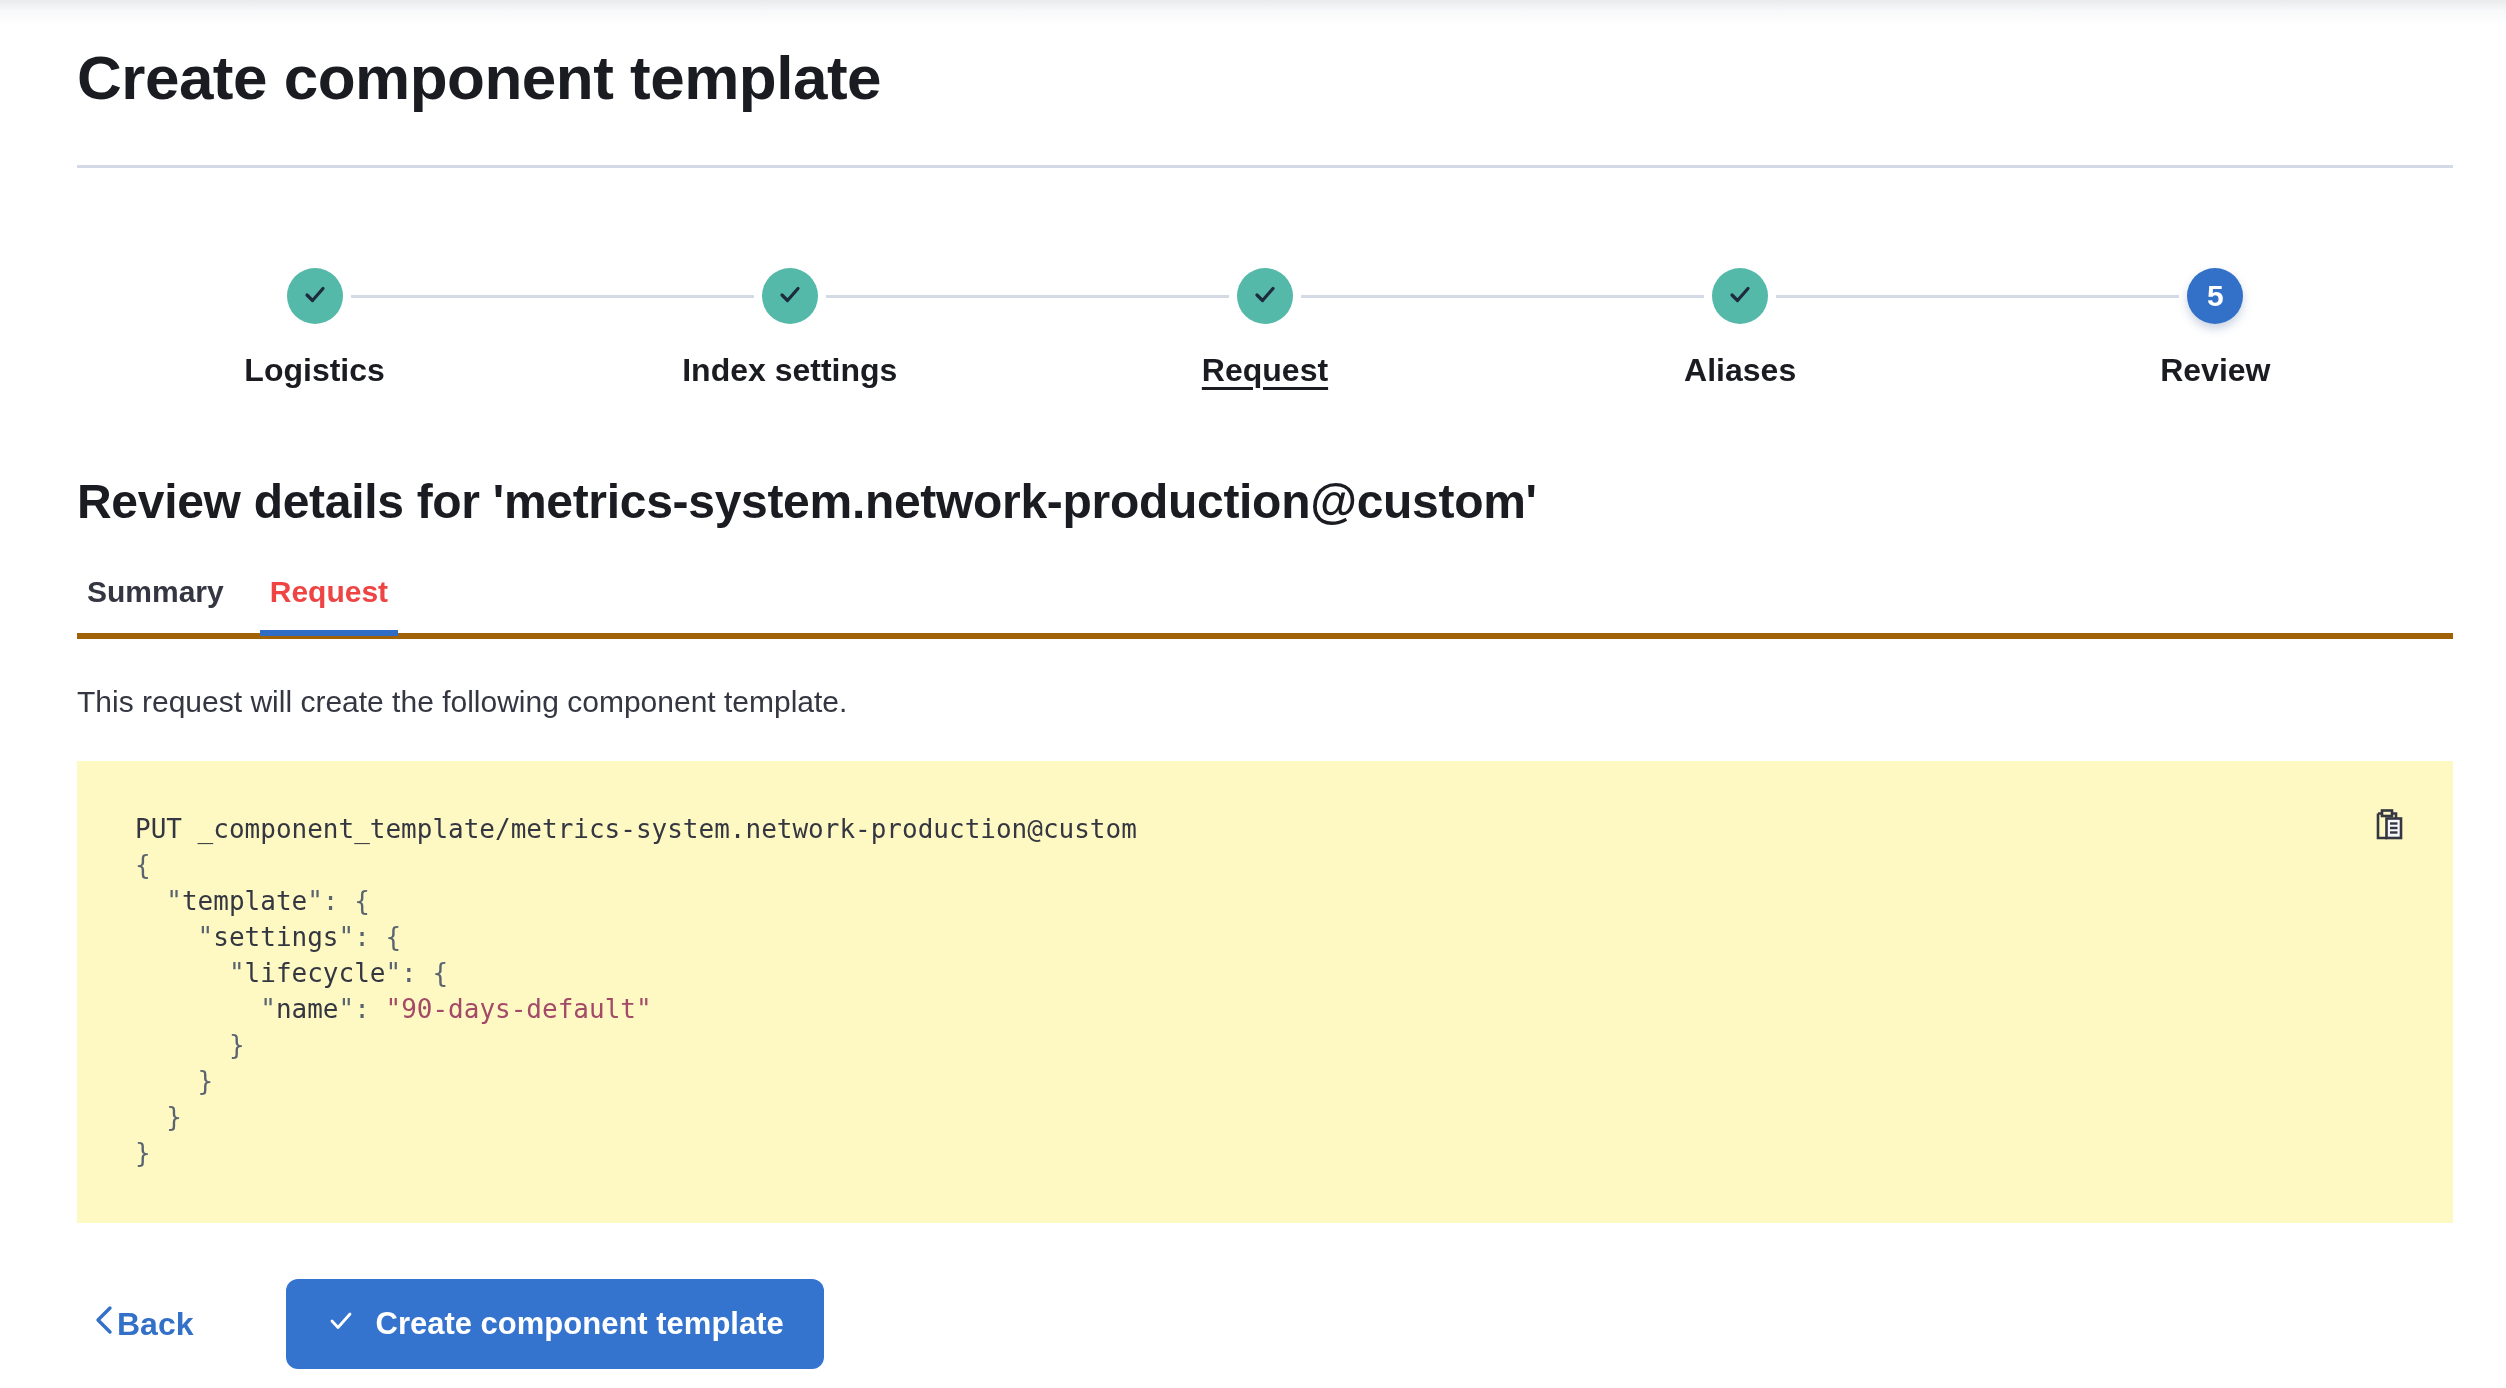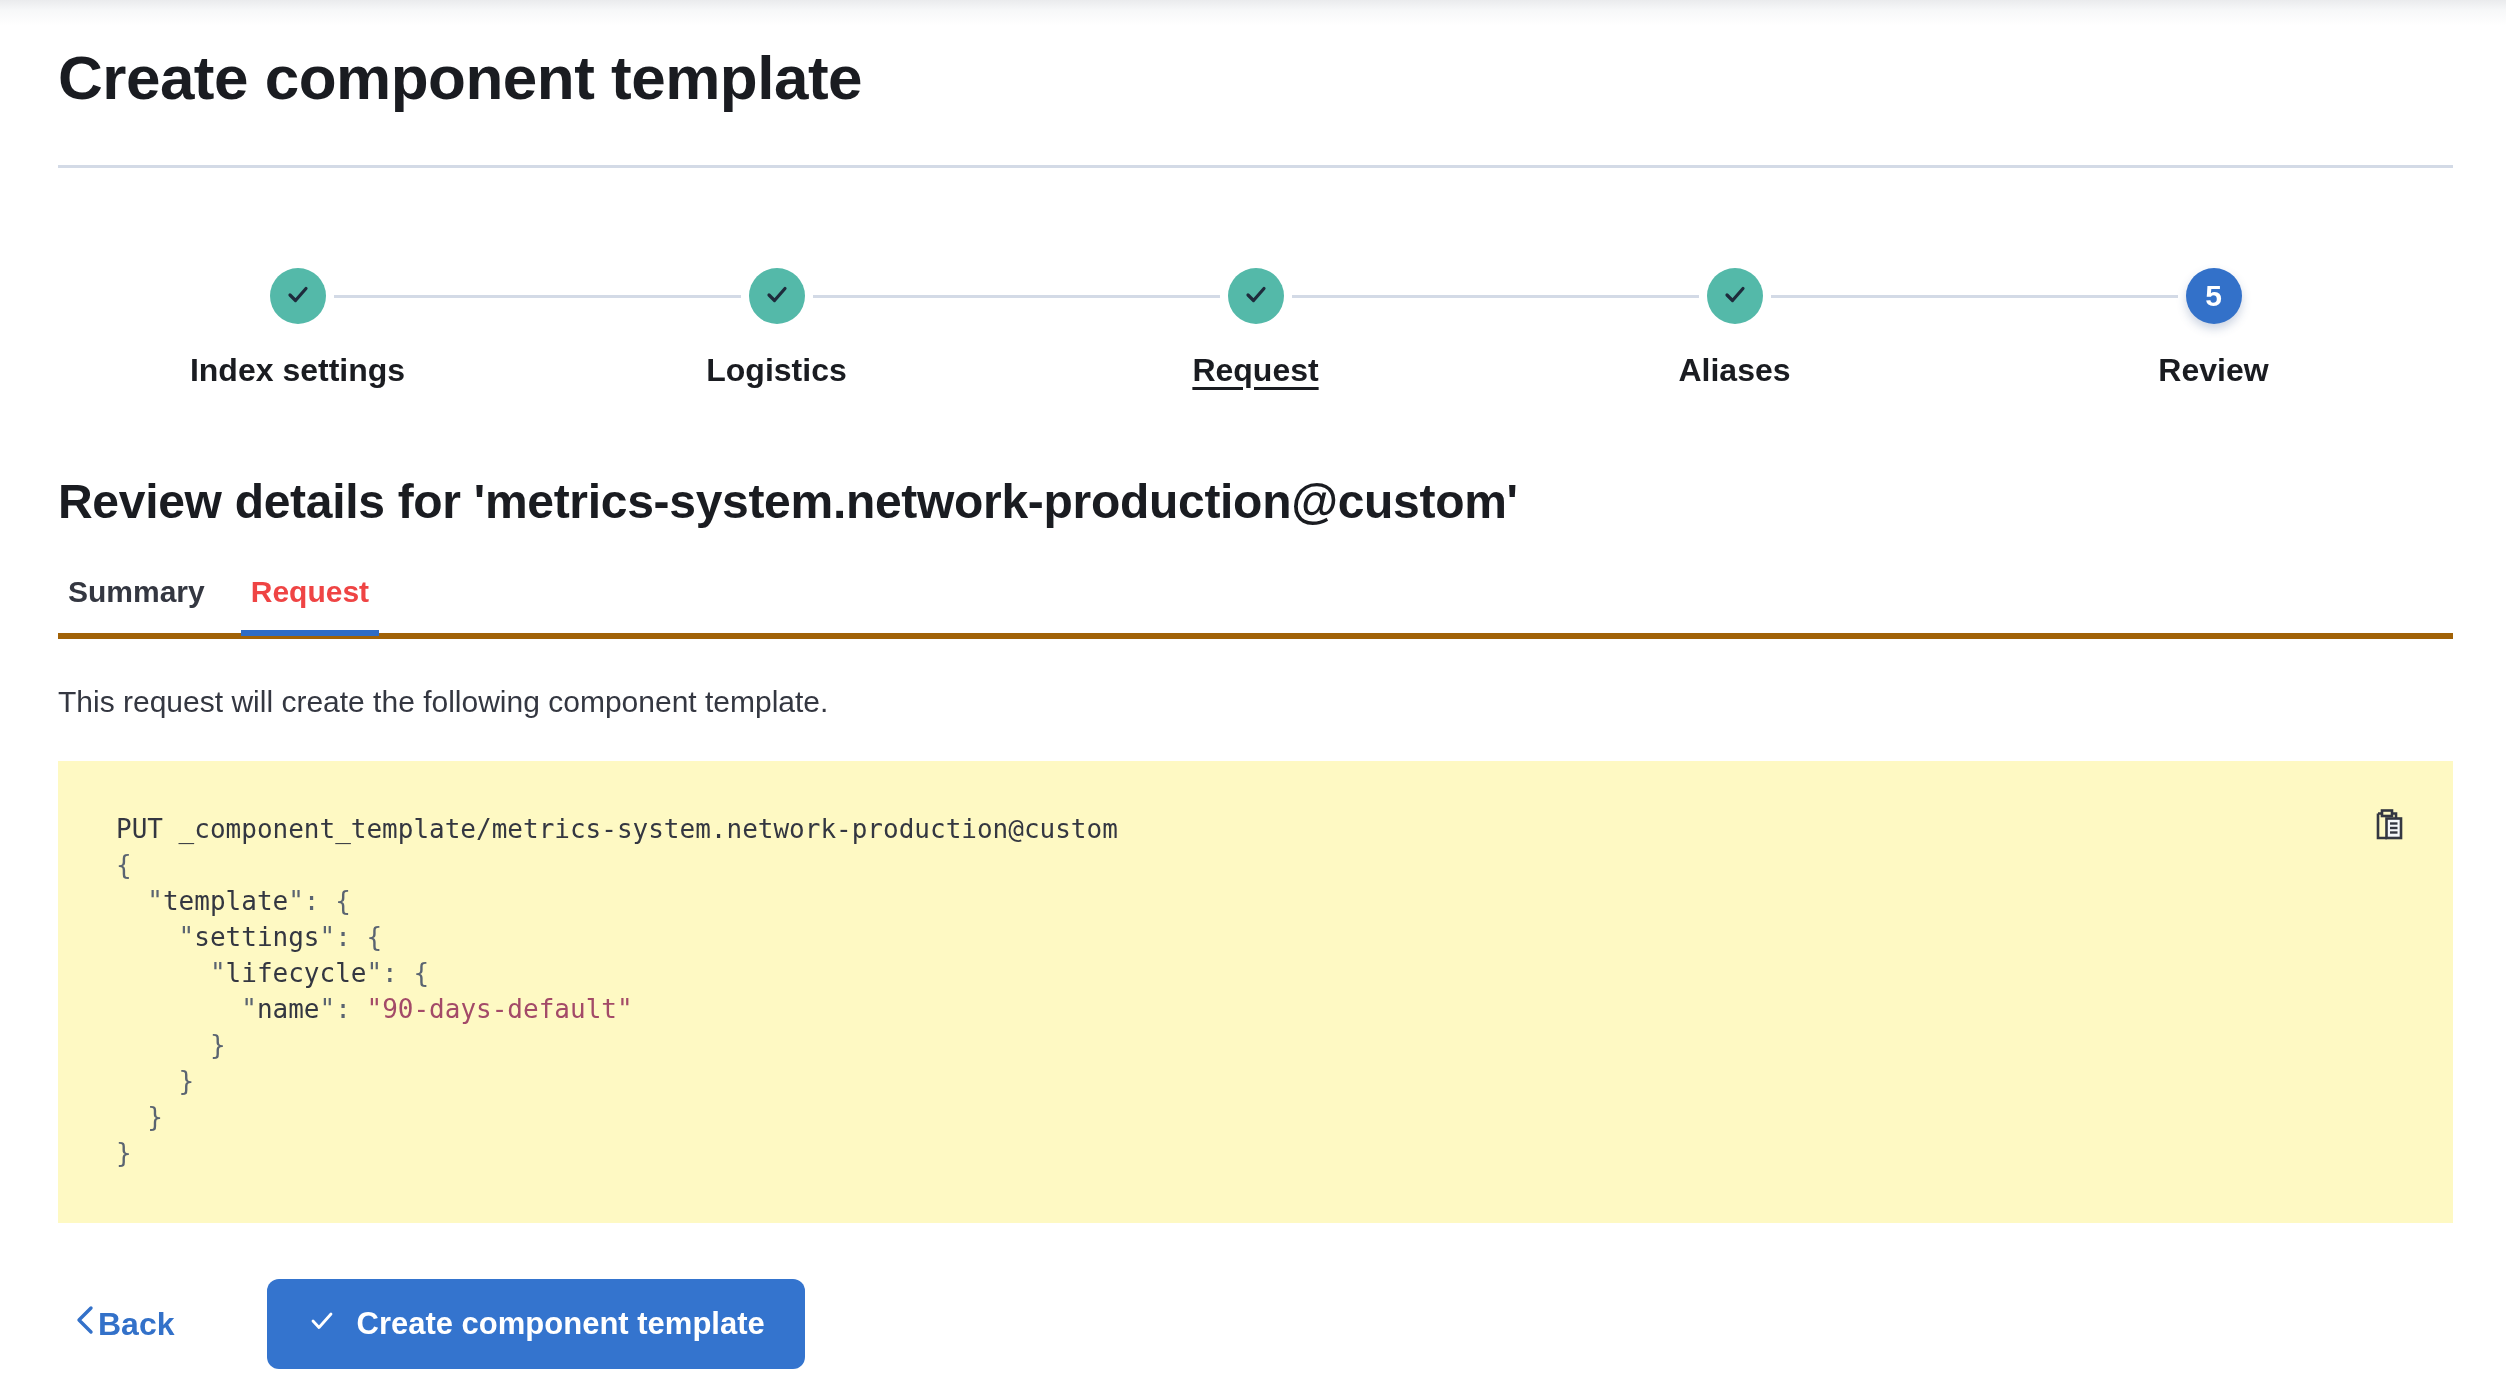--- a/index.html
+++ b/index.html
@@ -1,20 +1,20 @@
 <!DOCTYPE html>
 <html><head>
 <meta charset="utf-8">
 <style>
   * { margin: 0; padding: 0; box-sizing: border-box; }
   html, body { width: 2506px; height: 1388px; background: #ffffff; overflow: hidden;
     font-family: "Liberation Sans", sans-serif; color: #343741; }
   .top-fade { height: 26px; width: 100%;
     background: linear-gradient(180deg, #eaebed 0%, #f7f8f9 40%, #ffffff 100%); }
-  .page { padding: 16px 53px 0 58px; }
+  .page { padding: 16px 53px 0 77px; }
 
   
   .page-title { font-size: 62px; font-weight: 700; color: #1a1c21; letter-spacing: -0.5px;
     padding-bottom: 52px; border-bottom: 3px solid #d3dae6; }
 
   
   .steps { position: relative; display: flex; margin-top: 100px; }
   .step { width: 20%; display: flex; flex-direction: column; align-items: center; cursor: pointer; }
   .step-circle { width: 56px; height: 56px; border-radius: 50%; display: flex;
     align-items: center; justify-content: center; z-index: 2; }
@@ -80,32 +80,32 @@
     <div class="step-line l4"></div>
 
     <div class="step">
       <div class="step-circle complete">
         <span>
           <svg width="28" height="28" viewBox="0 0 28 28">
               <polyline points="6,15 11.5,20.5 22,8.5" fill="none" stroke="#1e2b3c" stroke-width="3.2" stroke-linecap="round" stroke-linejoin="round"></polyline>
             </svg>
         </span>
       </div>
-      <div class="step-label">Index settings</div>
+      <div class="step-label">Logistics</div>
     </div>
 
     <div class="step">
       <div class="step-circle complete">
         <span>
           <svg width="28" height="28" viewBox="0 0 28 28">
               <polyline points="6,15 11.5,20.5 22,8.5" fill="none" stroke="#1e2b3c" stroke-width="3.2" stroke-linecap="round" stroke-linejoin="round"></polyline>
             </svg>
         </span>
       </div>
-      <div class="step-label">Logistics</div>
+      <div class="step-label">Index settings</div>
     </div>
 
     <div class="step">
       <div class="step-circle complete">
         <span>
           <svg width="28" height="28" viewBox="0 0 28 28">
               <polyline points="6,15 11.5,20.5 22,8.5" fill="none" stroke="#1e2b3c" stroke-width="3.2" stroke-linecap="round" stroke-linejoin="round"></polyline>
             </svg>
         </span>
       </div>

